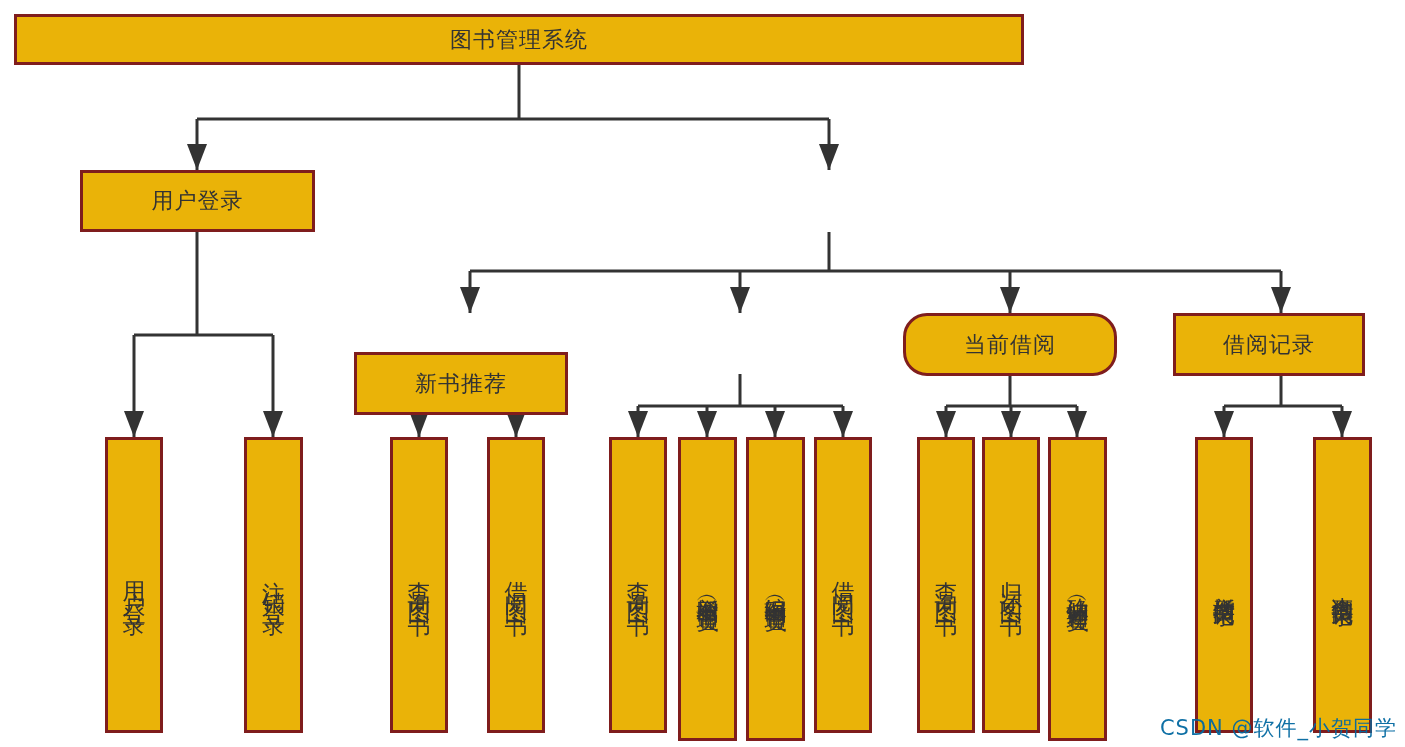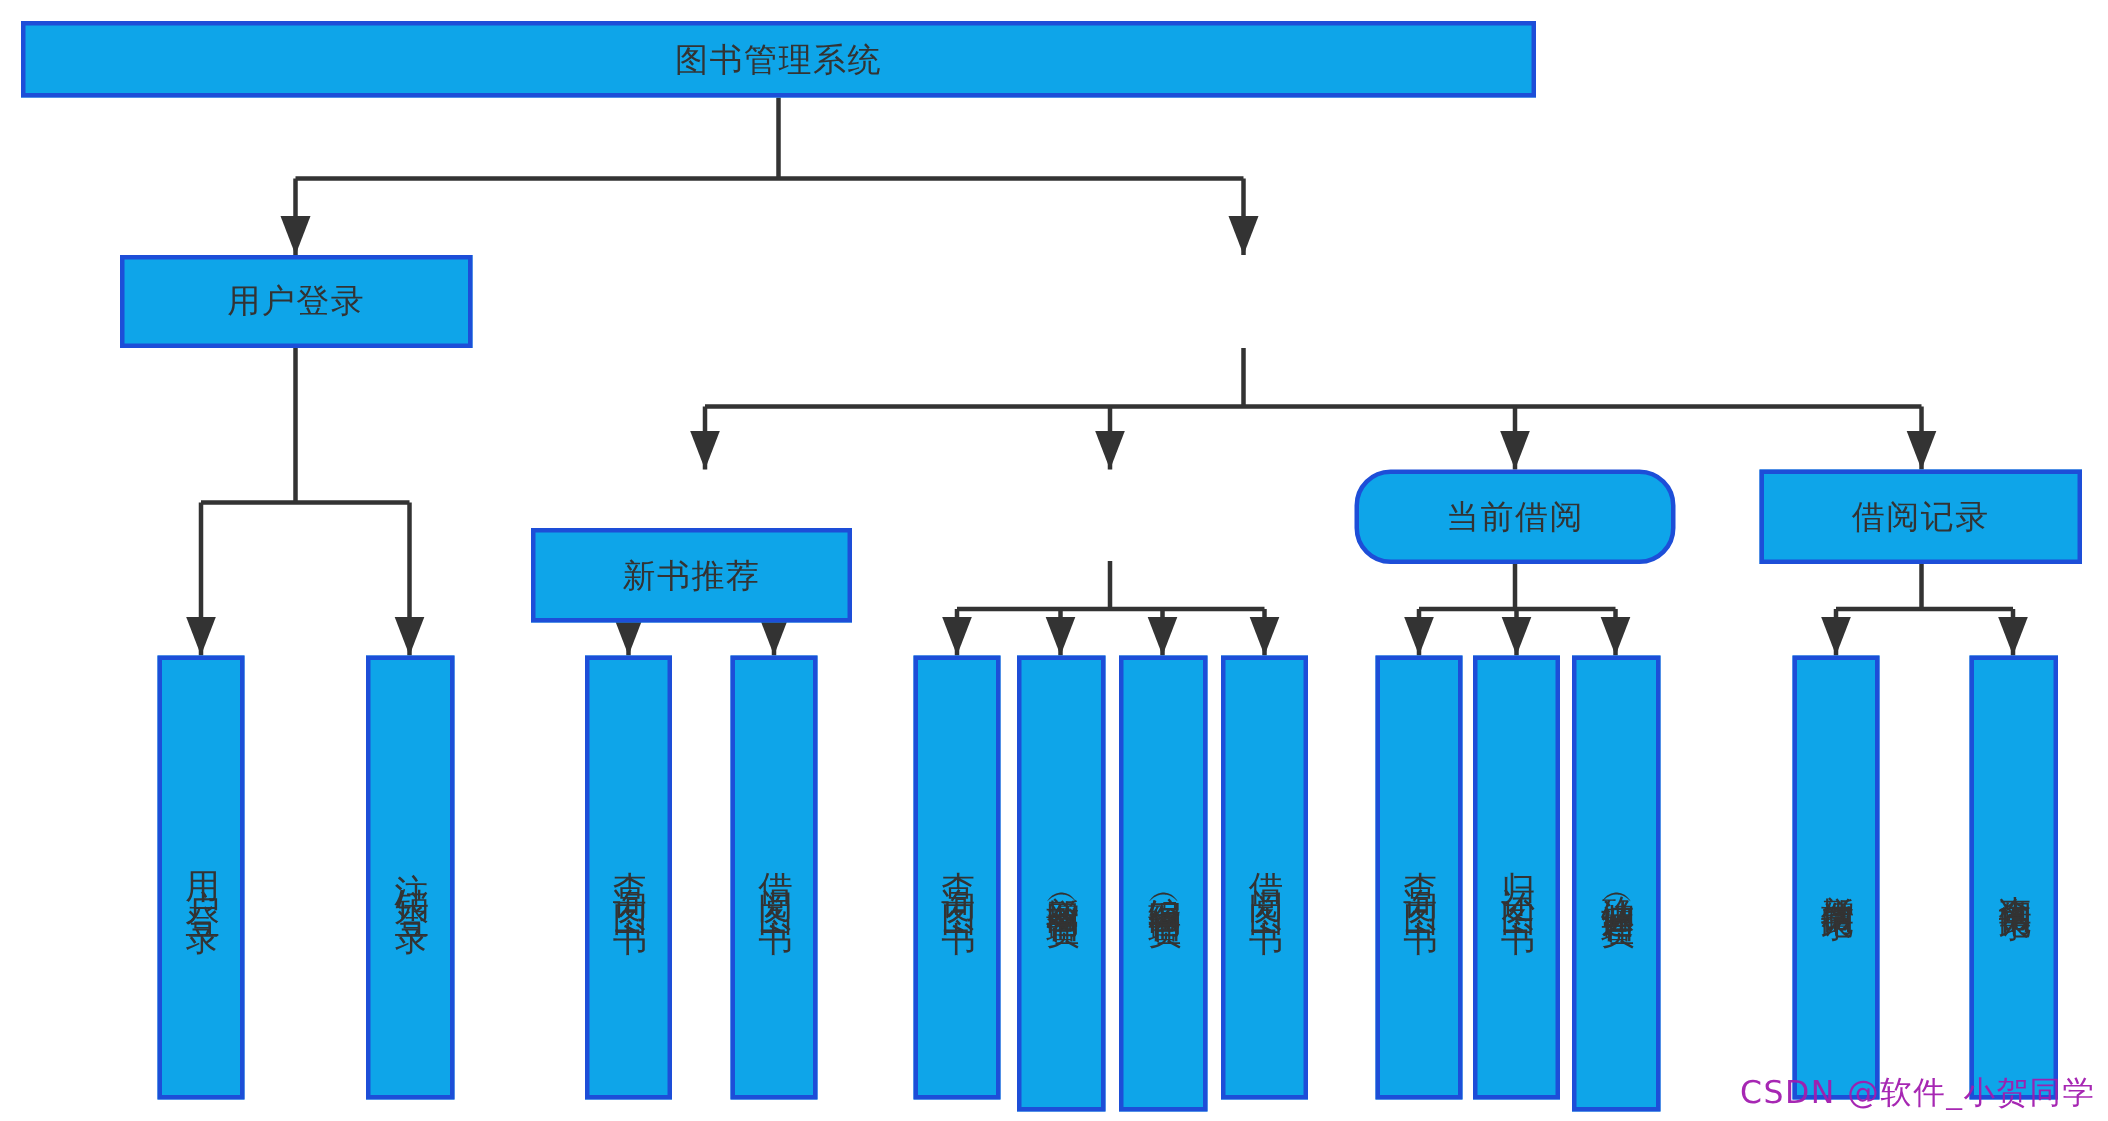--- a/index.html
+++ b/index.html
@@ -6,22 +6,22 @@
   #canvas{
     position:relative;
     width:1405px;height:747px;
     background:#ffffff;
     font-family:"DejaVu Sans","Liberation Sans",sans-serif;
     overflow:hidden;
   }
   #connector-layer{position:absolute;left:0;top:0;z-index:1;}
   .node{
     position:absolute;
-    background:#0ea5e9;
-    border:3px solid #1d4ed8;
+    background:#eab308;
+    border:3px solid #7f1d1d;
     box-sizing:border-box;
     display:flex;align-items:center;justify-content:center;
     color:#333333;
     z-index:2;
   }
   .node.h{font-size:22px;letter-spacing:1px;}
   .node.v span{
     writing-mode:vertical-rl;
     line-height:1;
     font-size:23px;
@@ -30,21 +30,21 @@
     white-space:nowrap;
   }
   .node.v.tall span{
     letter-spacing:2px;
     font-size:22px;
   }
   #watermark{
     position:absolute;
     right:8px;bottom:5px;
     font-size:21px;
-    color:#a21caf;
+    color:#0369a1;
     letter-spacing:1px;
     z-index:3;
     opacity:.95;
   }
 </style>
 </head>
 <body>
 
 <div id="canvas">
 
@@ -85,21 +85,21 @@
       <line x1="1342" y1="406" x2="1342" y2="437" marker-end="url(#arw)"></line>
     </g>
   </svg>
 
   <div class="node h" style="left:14px;top:14px;width:1010px;height:51px;">图书管理系统</div>
 
   <div class="node h" style="left:80px;top:170px;width:235px;height:62px;">用户登录</div>
 
   <div class="node h" style="left:354px;top:313px;width:214px;height:63px;margin-top:39px;">新书推荐</div>
   <div class="node h" style="left:903px;top:313px;width:214px;height:63px;border-radius:24px;">当前借阅</div>
-  <div class="node h" style="left:1173px;top:313px;width:215px;height:63px;">借阅记录</div>
+  <div class="node h" style="left:1173px;top:313px;width:192px;height:63px;">借阅记录</div>
 
   <div class="node v" style="left:105px;top:437px;width:58px;height:296px;">
     <span>用户登录</span>
   </div>
   <div class="node v" style="left:244px;top:437px;width:59px;height:296px;">
     <span>注销登录</span>
   </div>
 
   <div class="node v" style="left:390px;top:437px;width:58px;height:296px;">
     <span>查询图书</span>

